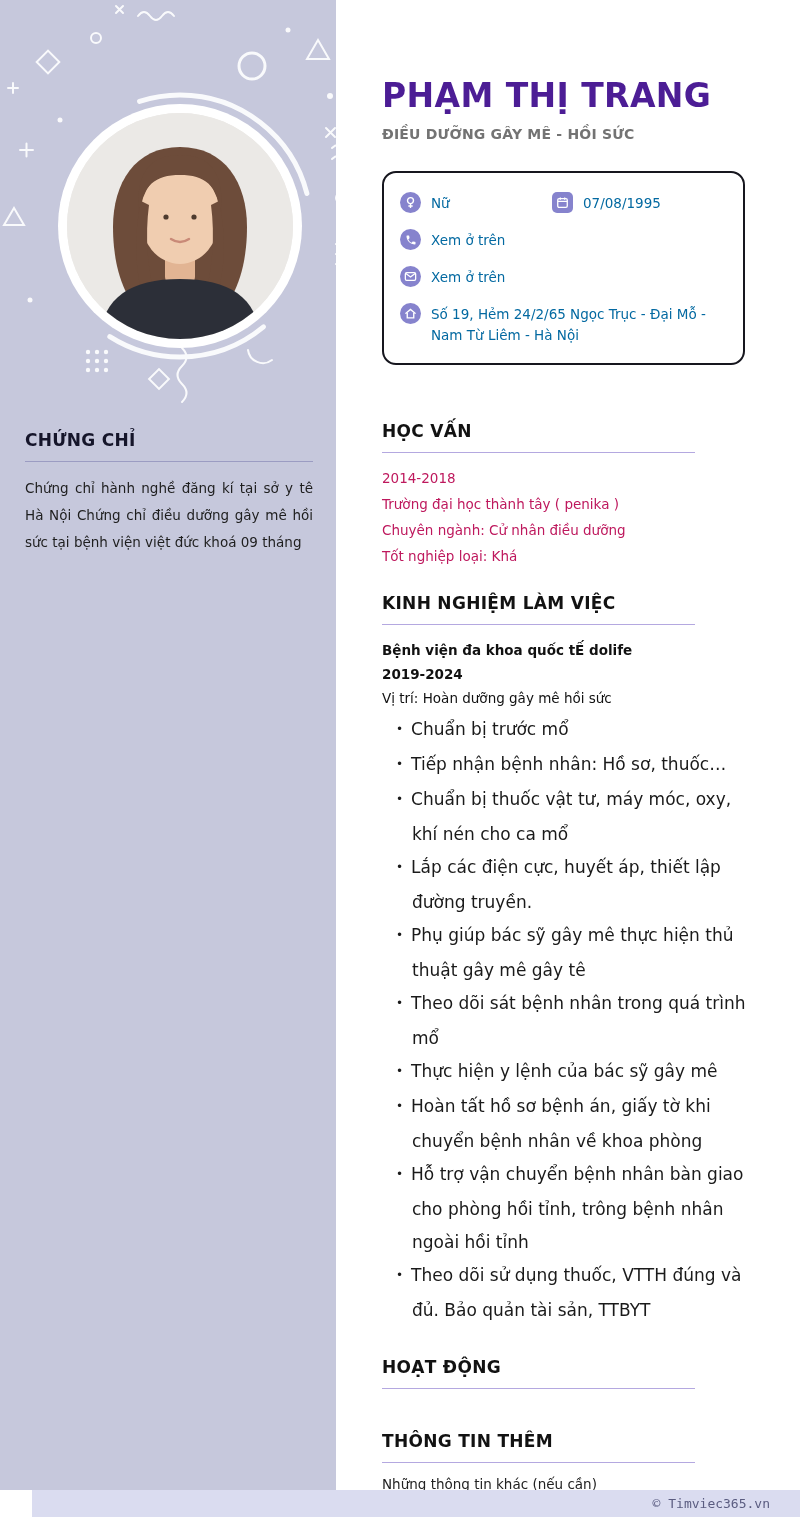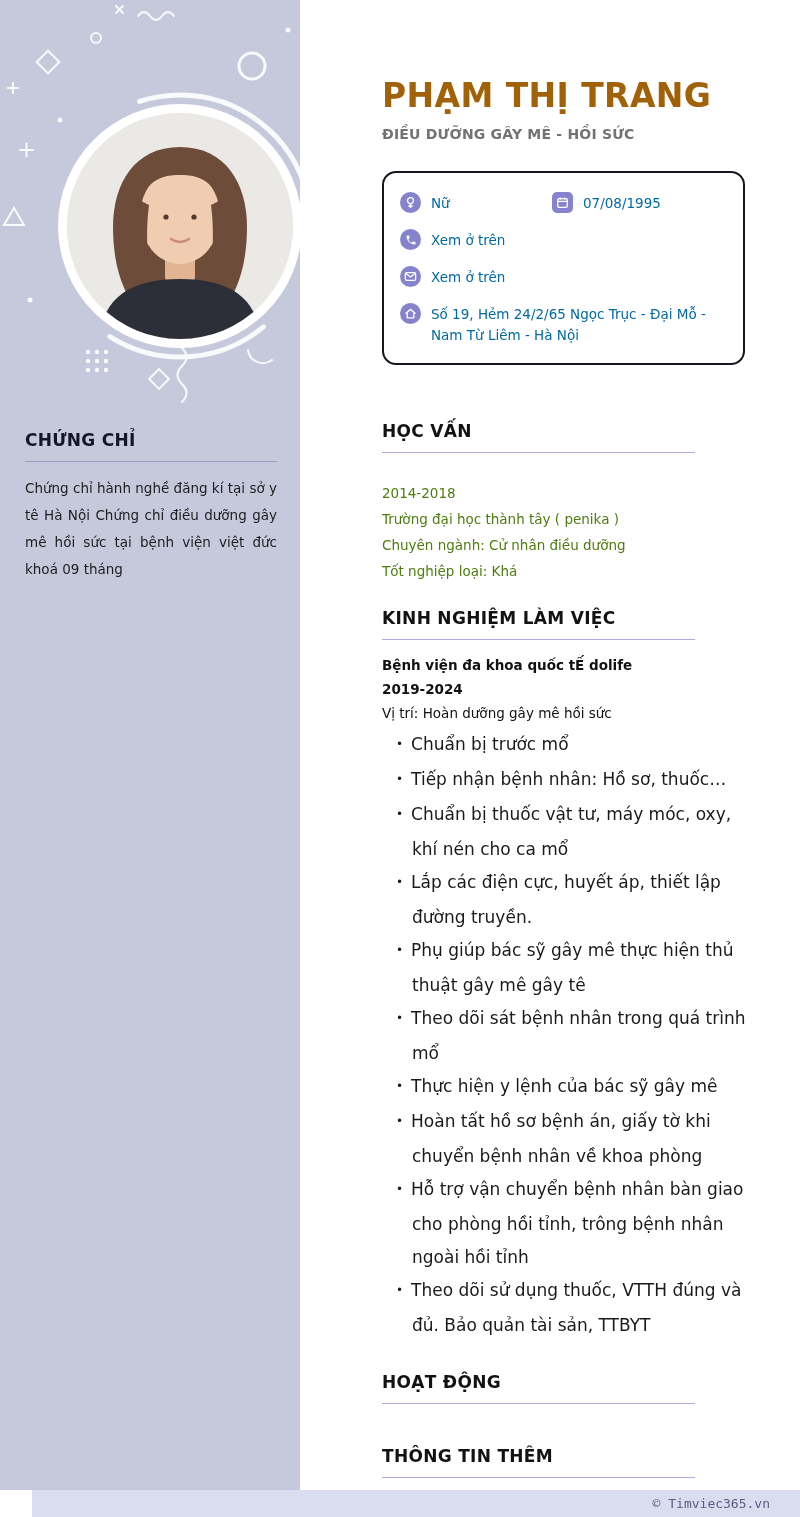--- a/index.html
+++ b/index.html
@@ -2,36 +2,36 @@
 <html><head>
 <meta charset="utf-8">
 <style>
   * { margin:0; padding:0; box-sizing:border-box; }
   body { background:#fff; }
   .page {
     position:relative; width:800px; height:1517px; background:#ffffff;
     font-family:"DejaVu Sans","Liberation Sans",sans-serif; overflow:hidden;
   }
   
-  .sidebar { position:absolute; left:0; top:0; width:300px; bottom:27px; background:#c6c8dc; }
+  .sidebar { position:absolute; left:0; top:0; width:336px; bottom:27px; background:#c6c8dc; }
   .deco { position:absolute; left:0; top:0; }
   .photo-ring {
     position:absolute; left:58px; top:104px; width:244px; height:244px;
     border-radius:50%; background:#ffffff; display:flex; align-items:center; justify-content:center;
   }
   .photo { width:226px; height:226px; border-radius:50%; overflow:hidden; background:#ebe9e6; }
   .side-content { position:absolute; top:430px; left:25px; right:23px; }
   .side-title {
     font-size:17px; font-weight:bold; color:#15152a; letter-spacing:.3px;
     padding-bottom:11px; border-bottom:1px solid #9b9cc2; margin-bottom:13px;
   }
   .side-text { font-size:13.5px; line-height:27px; color:#1e1e1e; text-align:justify; }
   
   .main { position:absolute; left:382px; top:0; width:366px; }
-  .name { margin-top:76px; font-size:33px; font-weight:bold; color:#a16207; letter-spacing:.4px; }
+  .name { margin-top:76px; font-size:33px; font-weight:bold; color:#4c1d95; letter-spacing:.4px; }
   .job { margin-top:11px; font-size:14px; font-weight:bold; color:#737373; letter-spacing:.2px; }
   .contact-card {
     margin-top:29px; width:363px; border:2px solid #16161e; border-radius:14px;
     padding:19px 14px 17px 16px;
   }
   .c-row { display:flex; margin-bottom:15px; }
   .c-row:last-child { margin-bottom:0; }
   .c-item { display:flex; align-items:flex-start; gap:10px; font-size:13.5px; color:#0369a1; line-height:21px; }
   .c-item.first { width:152px; }
   .c-text { padding-top:1px; }
@@ -41,21 +41,21 @@
   }
   .badge.sq { border-radius:5px; }
   .section { margin-top:30px; }
   .section.edu { margin-top:56px; }
   .section.exp { margin-top:24px; }
   .section.extra { margin-top:42px; }
   .sec-title {
     font-size:17px; font-weight:bold; color:#121212; letter-spacing:.3px;
     padding-bottom:11px; border-bottom:1px solid #b4a8e0; width:313px;
   }
-  .body-lines { margin-top:27px; font-size:13.5px; line-height:26px; color:#4d7c0f; }
+  .body-lines { margin-top:12px; font-size:13.5px; line-height:26px; color:#be185d; }
   .exp-head { margin-top:13px; font-size:13.5px; line-height:24px; color:#111; }
   .exp-head .b { font-weight:bold; }
   .bullets { list-style:none; margin-top:3px; font-size:17px; color:#1a1a1a; }
   .bullets li { line-height:33px; padding-left:30px; text-indent:-16px; }
   .bullets li::before { content:"•"; font-size:12px; position:relative; top:-2px; margin-right:8px; }
   .note { margin-top:13px; font-size:13.5px; color:#222; }
   
   .footer {
     position:absolute; left:0; right:0; bottom:0; height:27px; background:#dadcf0;
     display:flex; align-items:center; justify-content:flex-end; padding-right:30px;

